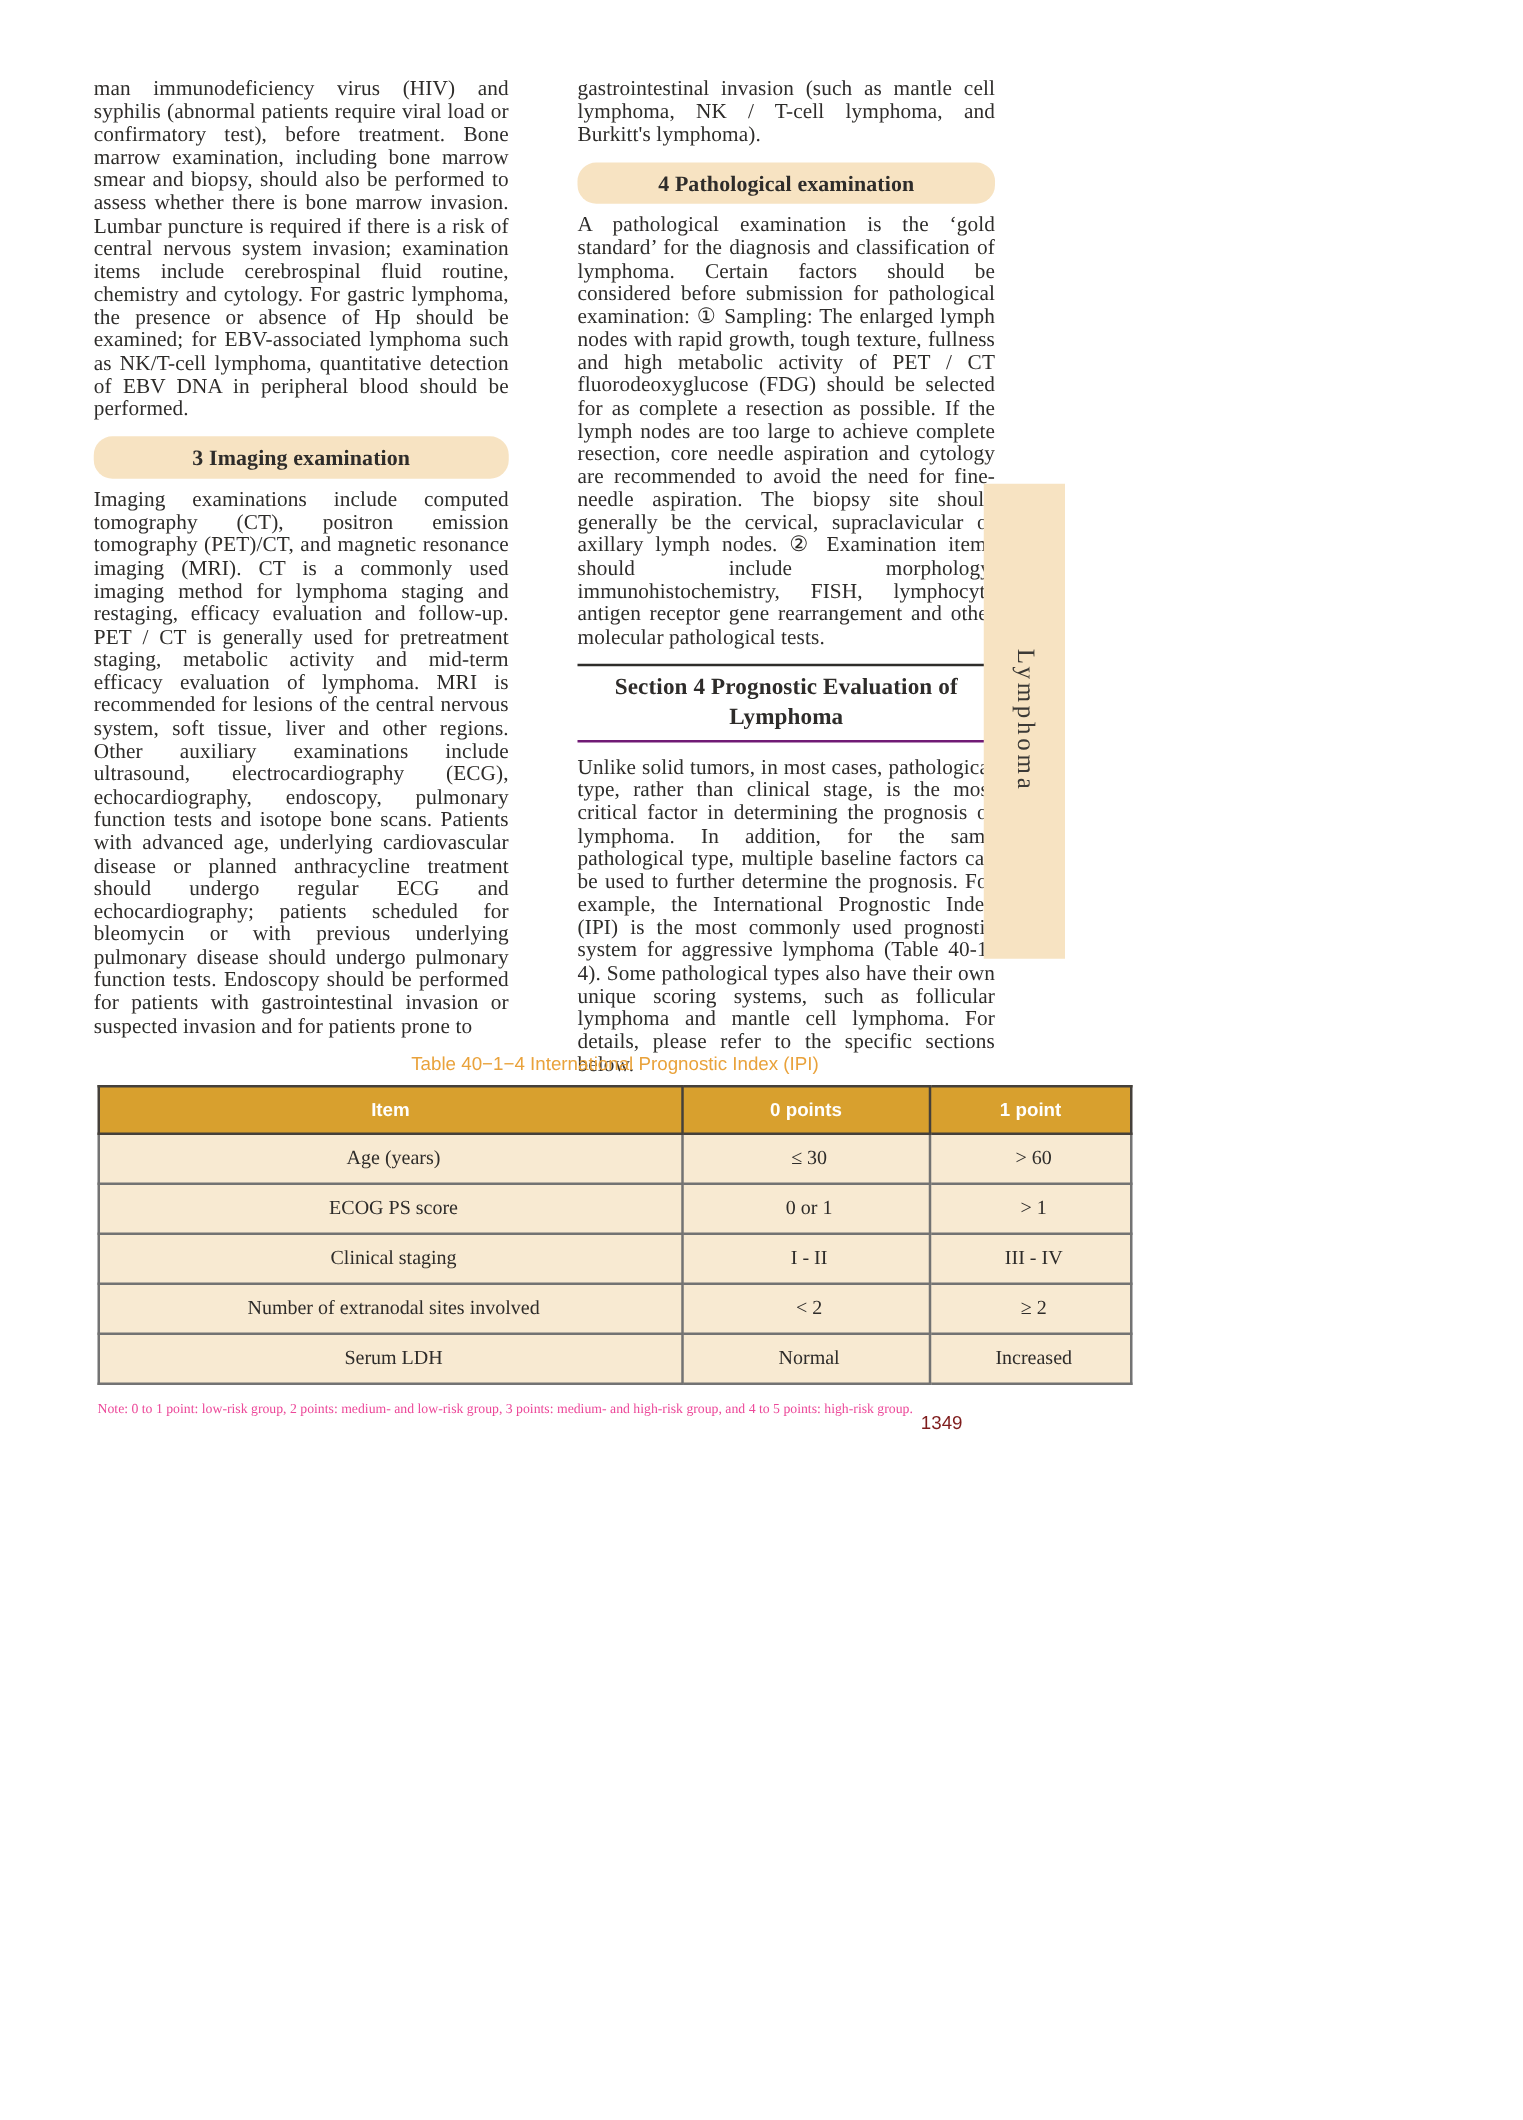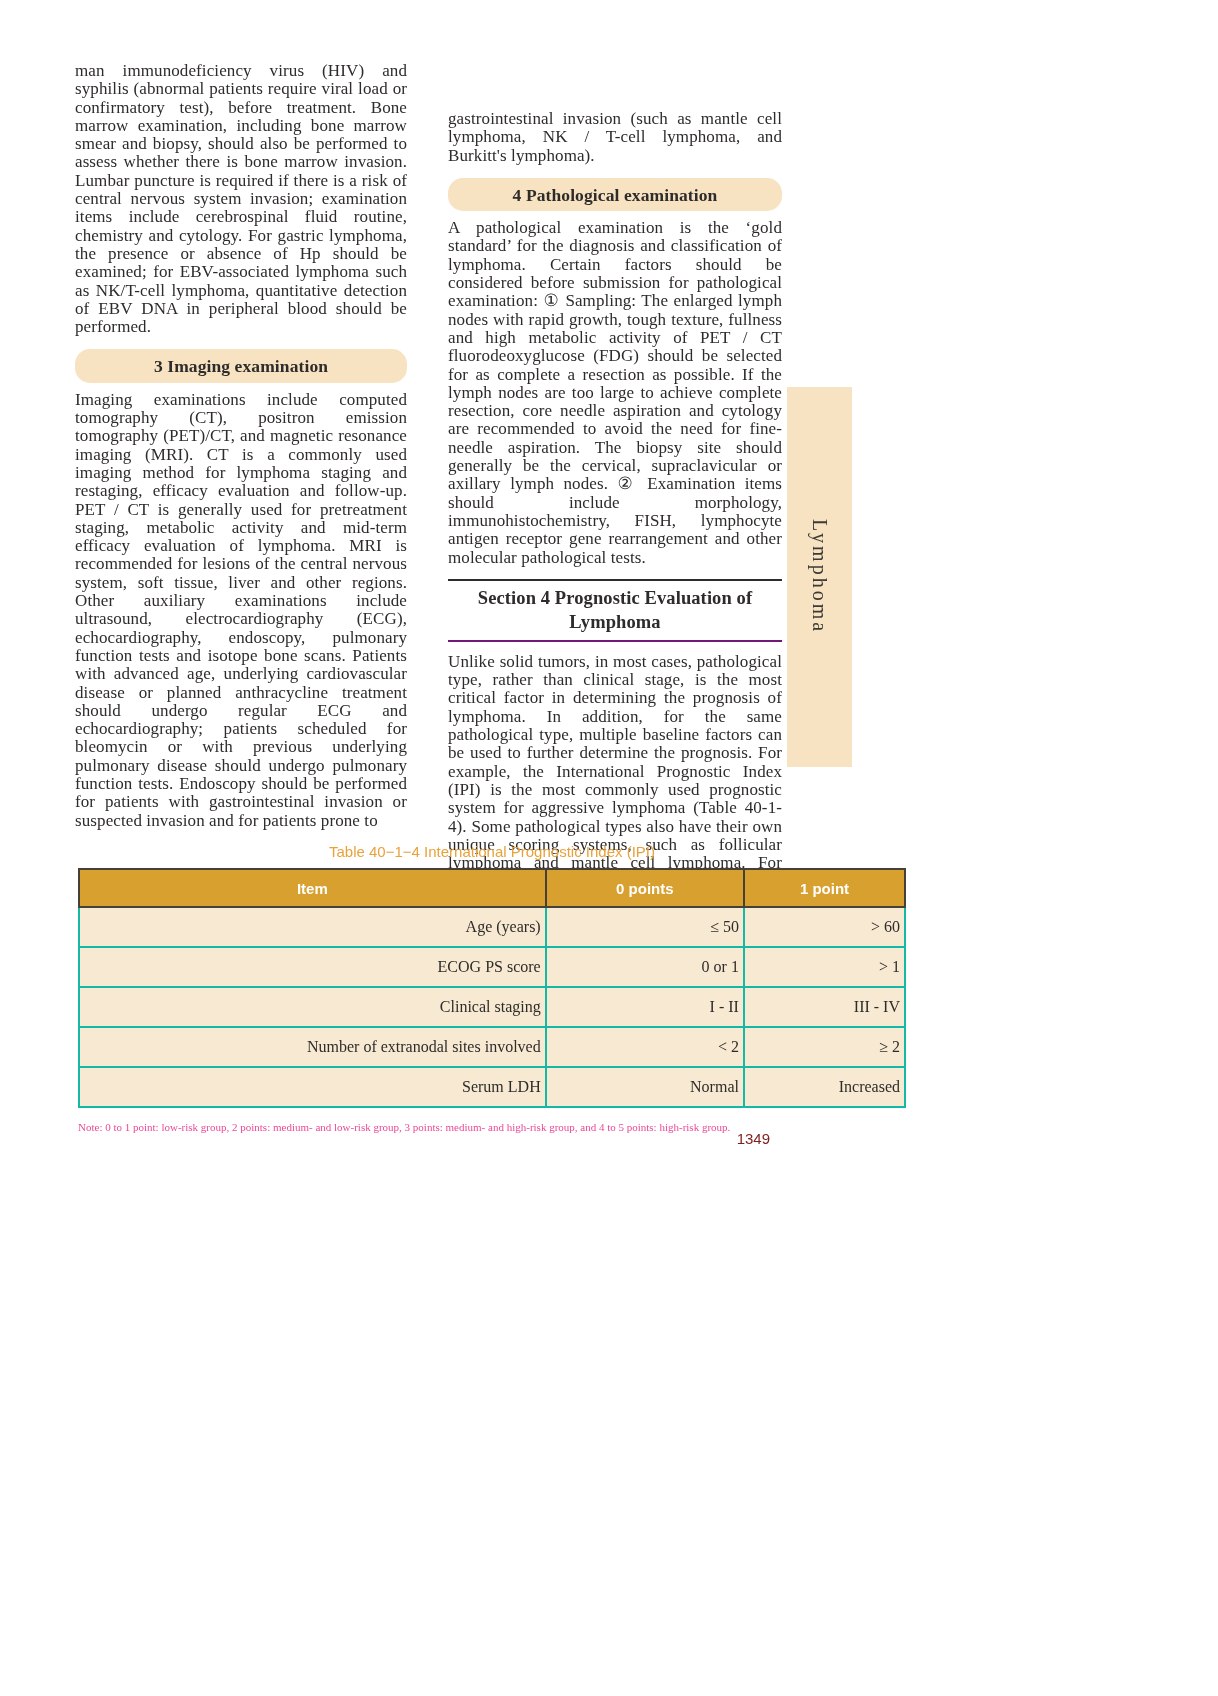--- a/index.html
+++ b/index.html
@@ -14,21 +14,21 @@
   }
   .col{
     position:absolute;
     top:62px;
     text-align:justify;
     font-size:17px;
     line-height:18.3px;
     letter-spacing:0.1px;
   }
   .col-left{left:75px;width:332px;}
-  .col-right{left:448px;width:334px;margin-top:48px;}
+  .col-right{left:462px;width:334px;}
   .col p{margin:0;}
   .section-box{
     background:#f7e3c2;
     text-align:center;
     font-weight:bold;
     font-size:17.5px;
     padding:8px 0 7px 0;
     margin:13px 0 8px 0;
     border-radius:15px;
   }
@@ -85,23 +85,23 @@
     font-size:15px;
     height:34px;
     text-align:center;
     border:2px solid #45403a;
   }
   table.ipi td{
     background:#f8ead2;
     font-size:16px;
     height:38px;
     padding:0 4px 0 9px;
-    border:2px solid #14b8a6;
+    border:2px solid #737373;
     vertical-align:middle;
-    text-align:right;
+    text-align:center;
   }
   .w-item{width:56.5%;}
   .w-zero{width:24%;}
   .w-one{width:19.5%;}
   .table-note{
     font-size:11px;
     line-height:18px;
     text-align:justify;
     margin:10px 0 0 0;
     color:#ec4899;
@@ -157,21 +157,21 @@
       <thead>
         <tr>
           <th>Item</th>
           <th>0 points</th>
           <th>1 point</th>
         </tr>
       </thead>
       <tbody>
         <tr>
           <td>Age (years)</td>
-          <td>≤ 50</td>
+          <td>≤ 30</td>
           <td>&gt; 60</td>
         </tr>
         <tr>
           <td>ECOG PS score</td>
           <td>0 or 1</td>
           <td>&gt; 1</td>
         </tr>
         <tr>
           <td>Clinical staging</td>
           <td>I - II</td>

